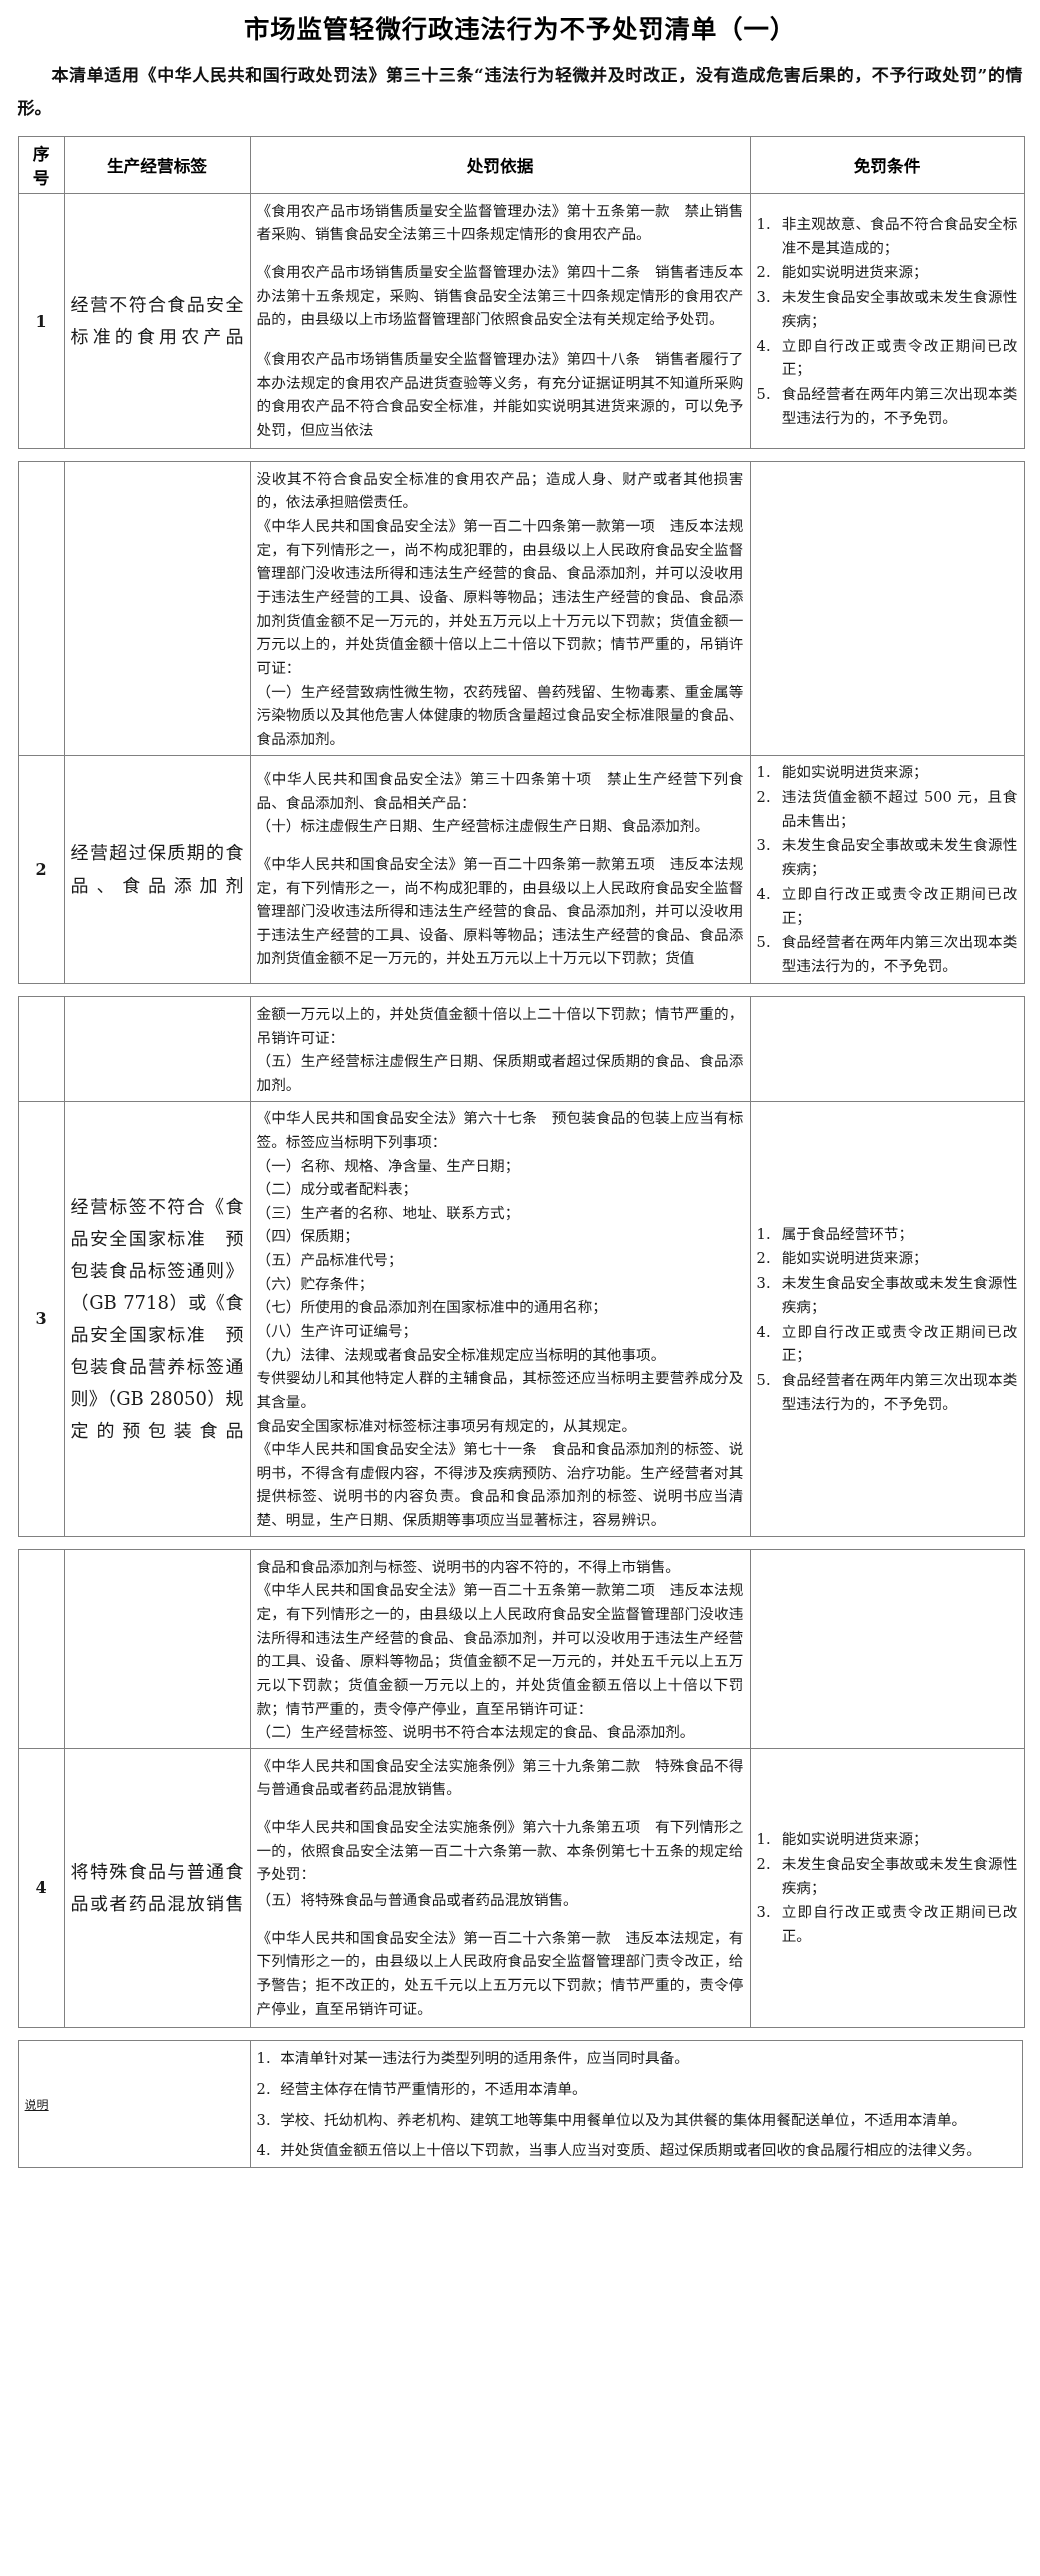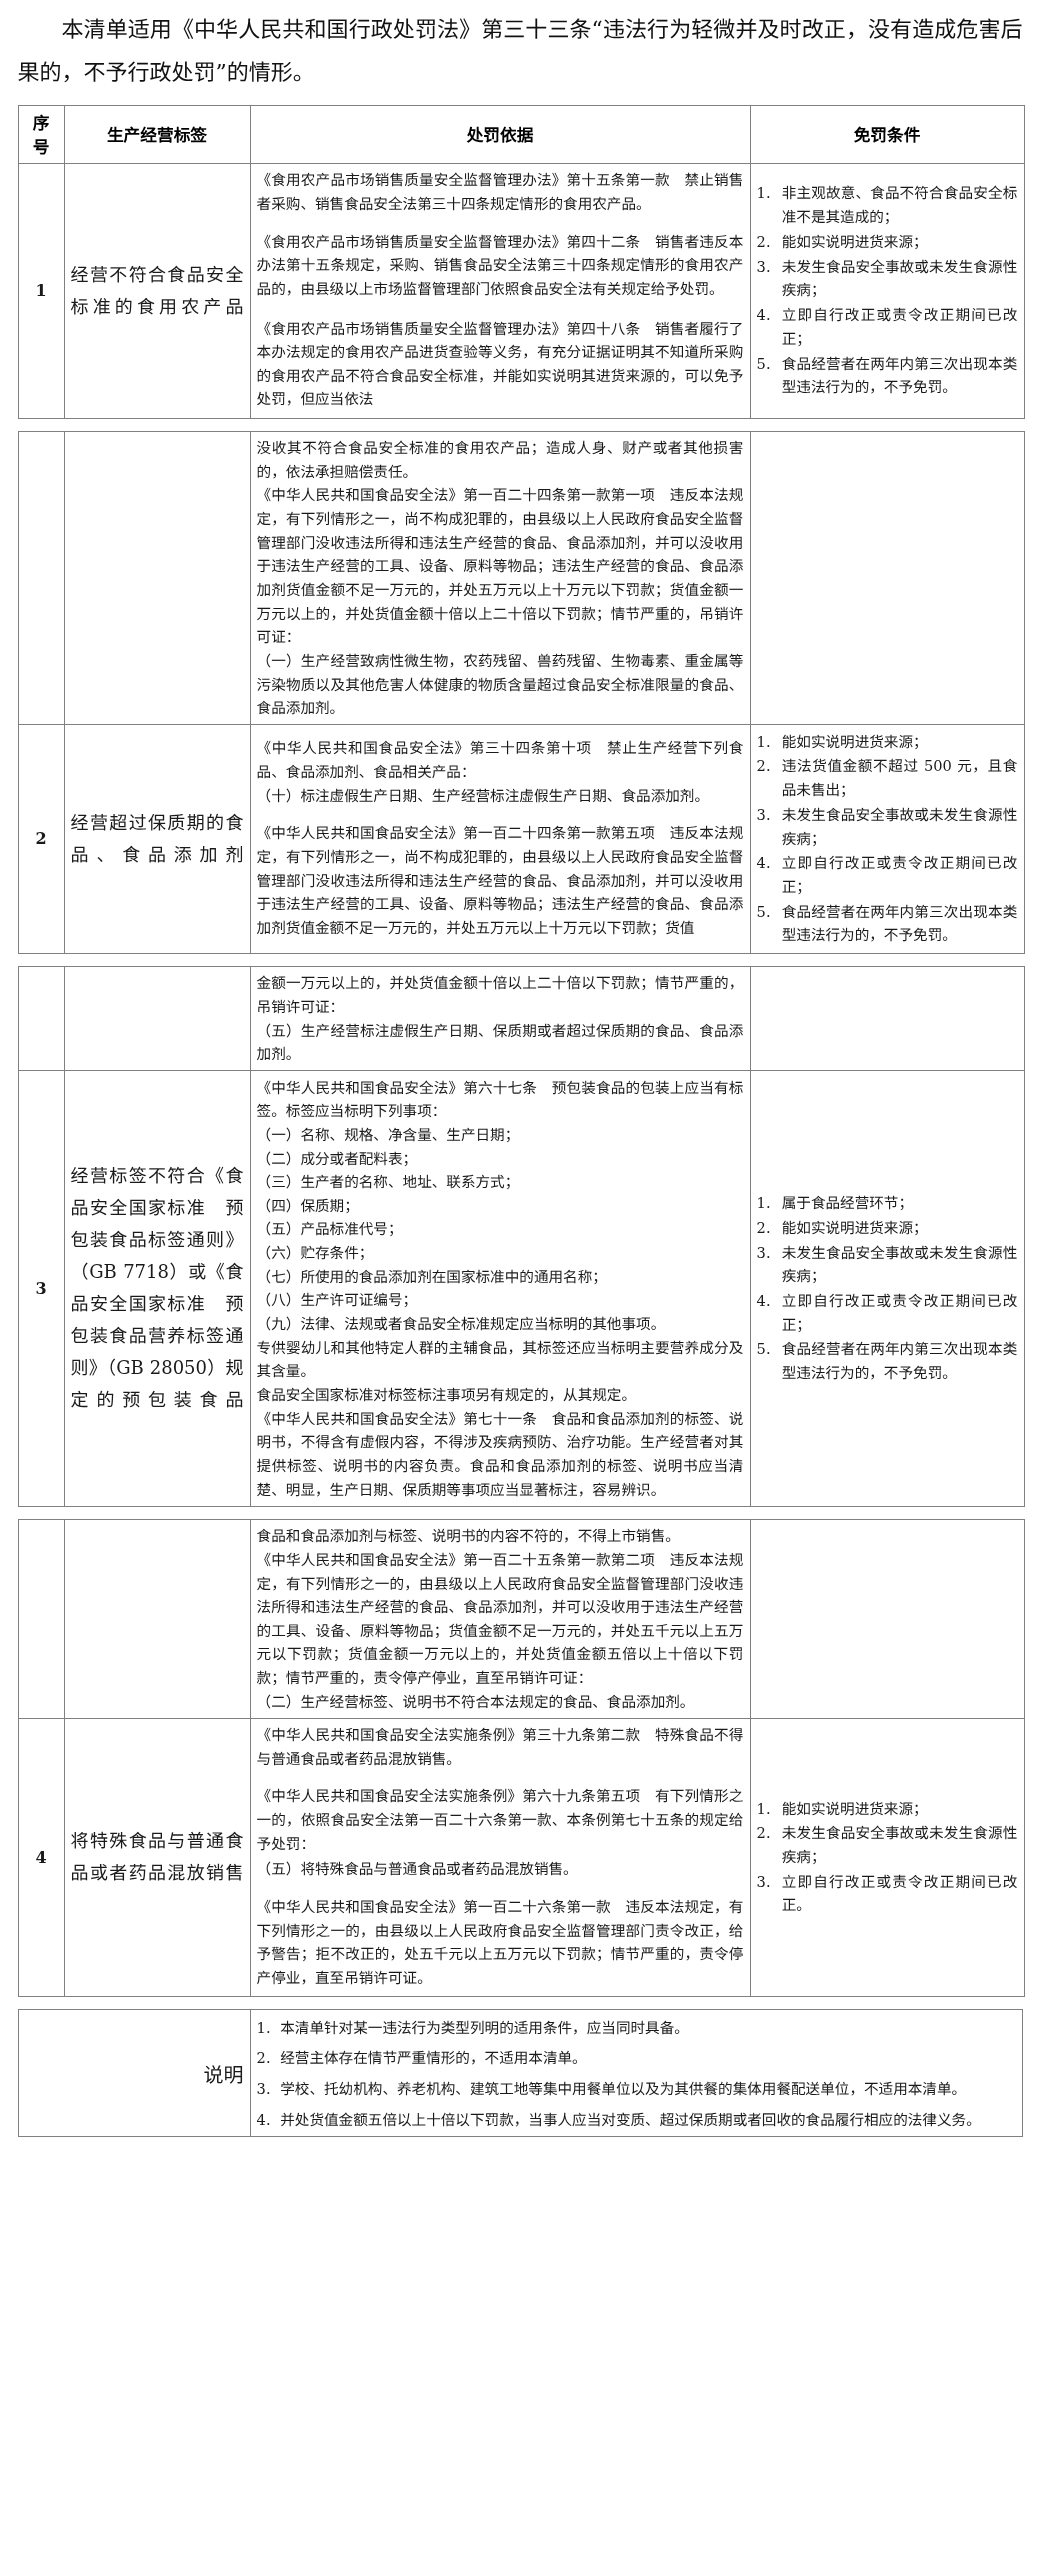--- a/index.html
+++ b/index.html
@@ -24,27 +24,27 @@
     text-align: center;
     font-size: 25.4px;
     font-weight: bold;
     letter-spacing: 0.9px;
     line-height: 1.35;
     margin: 3.5px 0 12.3px 0;
     color: #000;
     font-family: "DejaVu Serif", "Liberation Serif", serif;
   }
   .intro {
-    font-size: 22px;
+    font-size: 17px;
     line-height: 1.95;
     text-indent: 2em;
     text-align: justify;
     margin: 0 0 10.5px 0;
     color: #111;
-    font-weight: normal;
+    font-weight: bold;
   }
   table.listing {
     width: 100%;
     border-collapse: collapse;
     table-layout: fixed;
     margin-bottom: 12.3px;
   }
   table.listing td, table.listing th {
     border: 0.9px solid #808080;
     vertical-align: middle;
@@ -110,23 +110,24 @@
     text-align: justify;
   }
   ol.cond-list > li .num {
     position: absolute;
     left: 0;
     top: 0;
     width: 1.55em;
     text-align: left;
   }
   .notes-label {
-    text-align: right;
-    font-size: 20px;
-    vertical-align: middle;
+    text-align: left;
+    font-size: 12px;
+    vertical-align: middle;
+    text-decoration: underline;
   }
   ol.notes-list {
     list-style: none;
     margin: 0;
     padding: 0;
     font-size: 14.6px;
   }
   ol.notes-list > li {
     position: relative;
     padding-left: 1.62em;
@@ -140,20 +141,21 @@
     left: 0;
     top: 0;
   }
   td.notes-body { vertical-align: middle; padding: 8px 8.8px; }
 </style>
 </head>
 <body>
 
 <div class="page">
 
+  <h1 class="doc-title">市场监管轻微行政违法行为不予处罚清单（一）</h1>
 
   <p class="intro">本清单适用《中华人民共和国行政处罚法》第三十三条“违法行为轻微并及时改正，没有造成危害后果的，不予行政处罚”的情形。</p>
 
   <table class="listing">
     <colgroup>
       <col class="col-no">
         <col class="col-type">
         <col class="col-basis">
         <col class="col-cond">
     </colgroup>

